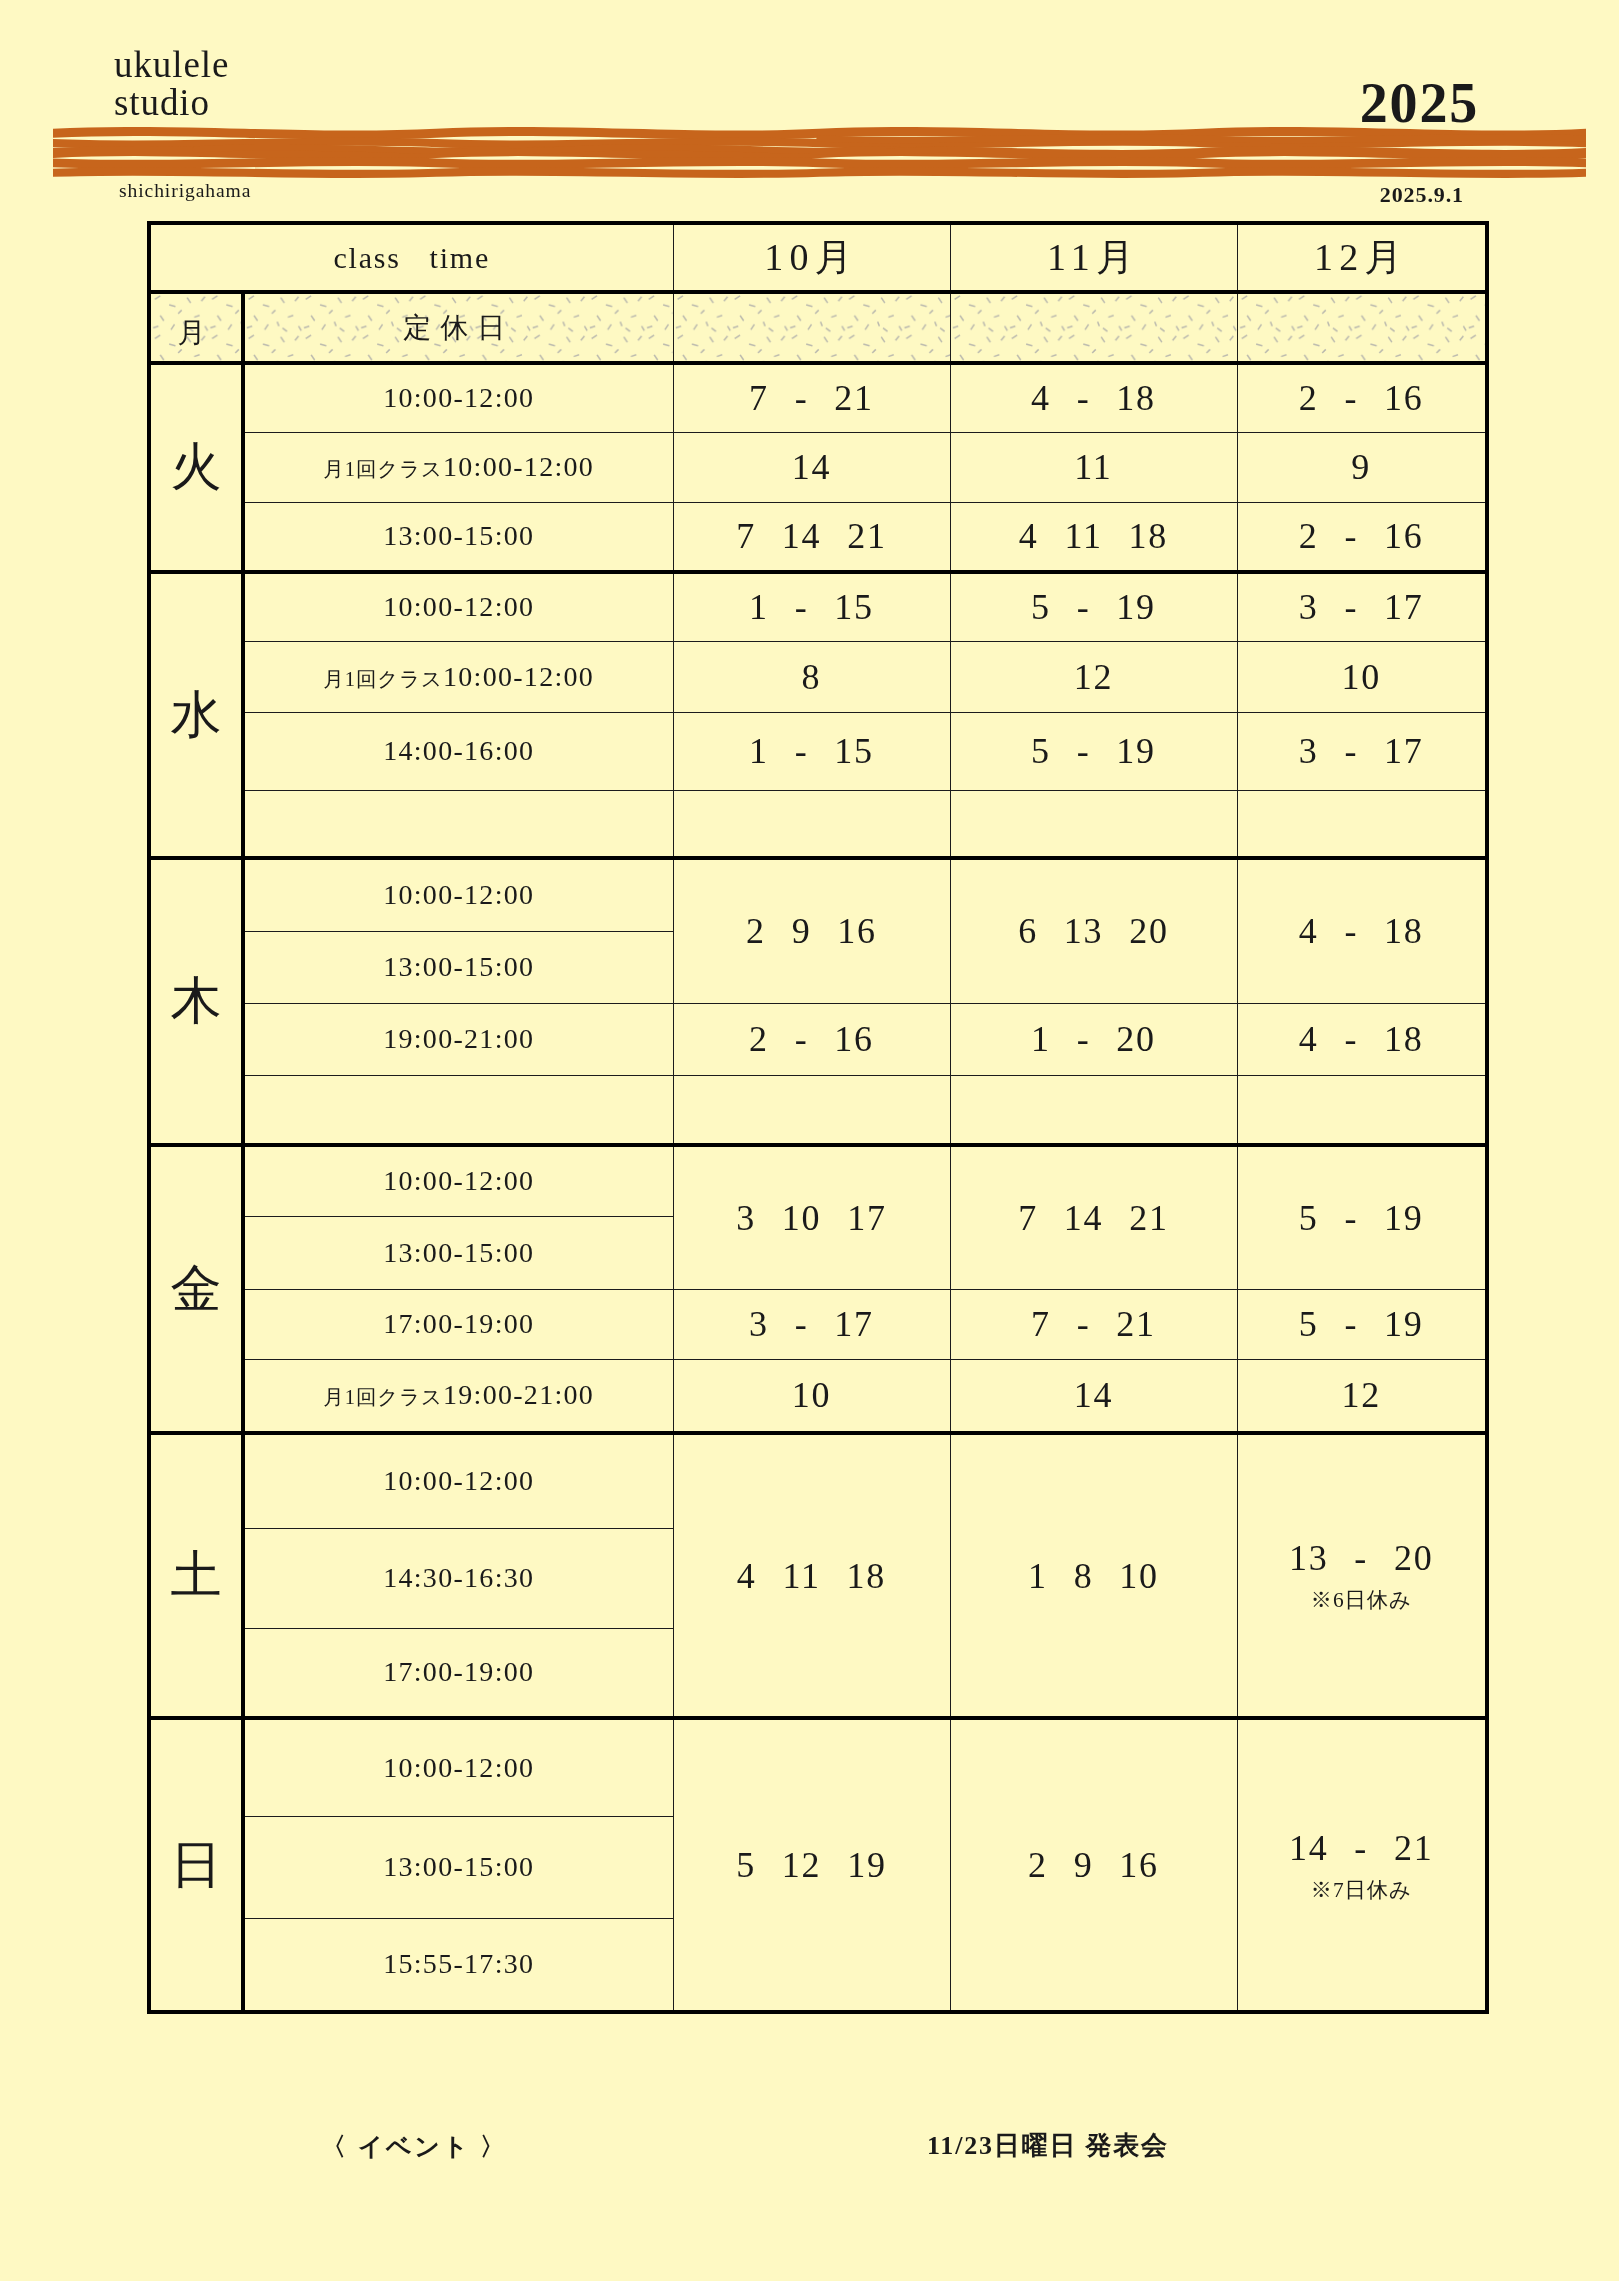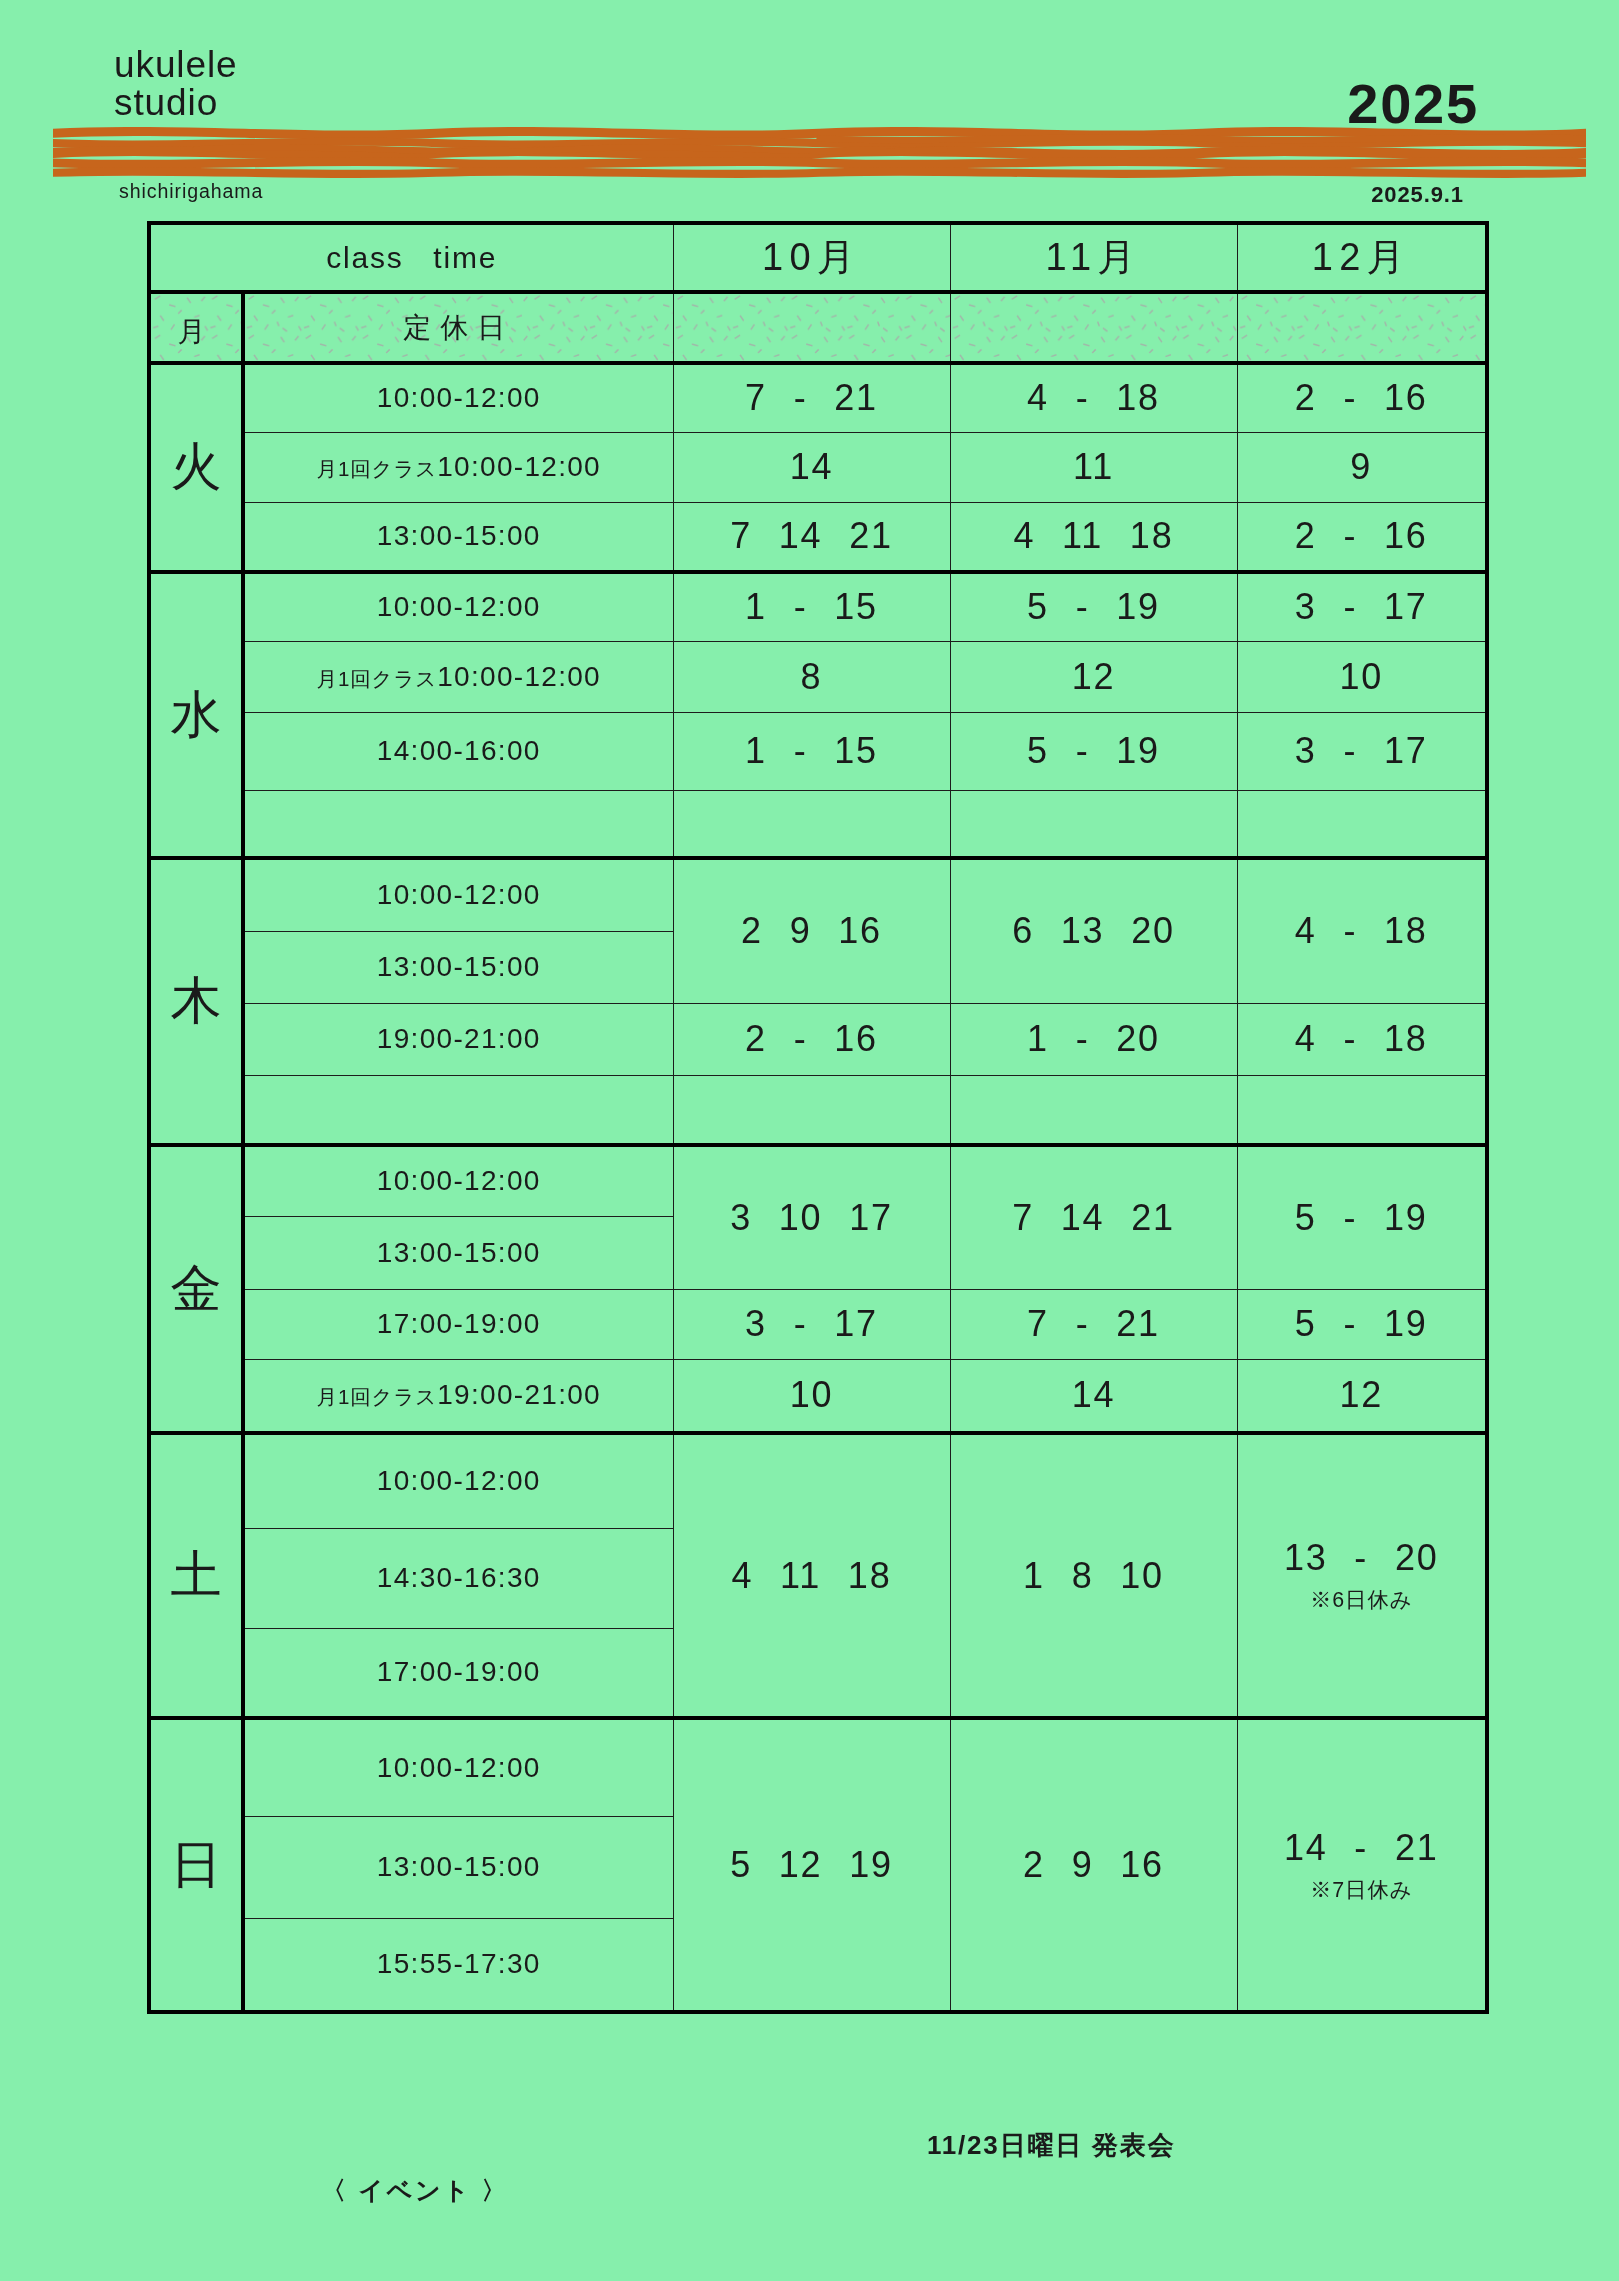--- a/index.html
+++ b/index.html
@@ -1,17 +1,17 @@
 <!DOCTYPE html>
 <html style="font-size:14.3px"><head>
 <meta charset="utf-8">
 <style>
   html,body{margin:0;padding:0;background:#ffffff;}
-  #page{position:relative;width:1619px;height:2281px;background:#86efac;overflow:hidden;
-        font-family:Liberation Sans, sans-serif;color:#1a1a1a;}
+  #page{position:relative;width:1619px;height:2281px;background:#fef9c3;overflow:hidden;
+        font-family:Liberation Serif, serif;color:#1a1a1a;}
 
   
   .logo{position:absolute;left:114px;top:46px;font-size:37px;line-height:1.02;
         letter-spacing:0.9px;font-weight:500;}
   .year{position:absolute;right:140px;top:71px;font-size:56px;font-weight:bold;letter-spacing:1.8px;}
   .band{position:absolute;left:53px;top:127px;width:1533px;height:52px;}
   .location{position:absolute;left:119px;top:180px;font-size:19.6px;font-weight:500;letter-spacing:0.9px;}
   .revdate{position:absolute;right:155px;top:182px;font-size:22px;font-weight:bold;letter-spacing:0.9px;}
 
   
@@ -26,21 +26,21 @@
   .mh{font-size:38px;letter-spacing:6.2px;}
   .t{font-size:28px;letter-spacing:1.3px;}
   .pfx{font-size:20.5px;letter-spacing:0.9px;}
   .num{font-size:36px;word-spacing:15px;letter-spacing:1.8px;}
   .note{display:block;font-size:21.4px;margin-top:6px;word-spacing:1.8px;letter-spacing:0.9px;}
   .hol-label{position:relative;z-index:1;font-size:28px;letter-spacing:9px;}
   .holiday{position:relative;}
   .speckle{position:absolute;left:0;top:0;width:100%;height:100%;z-index:0;}
 
   
-  .event-label{position:absolute;left:321px;top:2130px;font-size:25px;font-weight:600;letter-spacing:2.7px;margin-top:44px;}
+  .event-label{position:absolute;left:321px;top:2130px;font-size:25px;font-weight:600;letter-spacing:2.7px;}
   .event-text{position:absolute;left:927px;top:2128px;font-size:26px;font-weight:600;letter-spacing:1.8px;}
 </style>
 </head>
 <body>
 
 <div id="page">
 
   <div class="logo">
     <div>ukulele</div>
     <div>studio</div>

